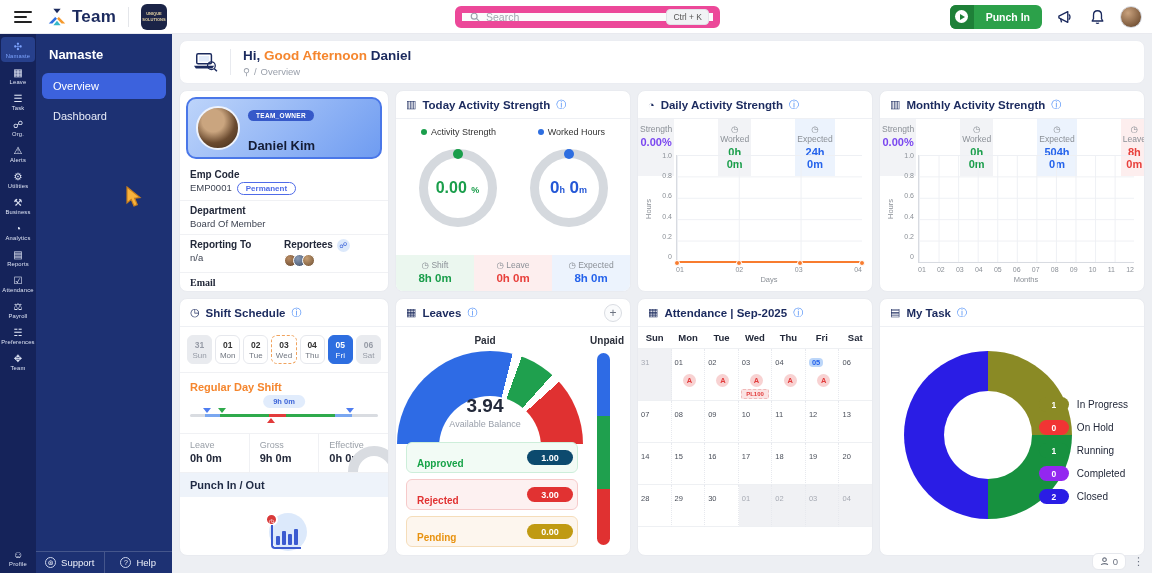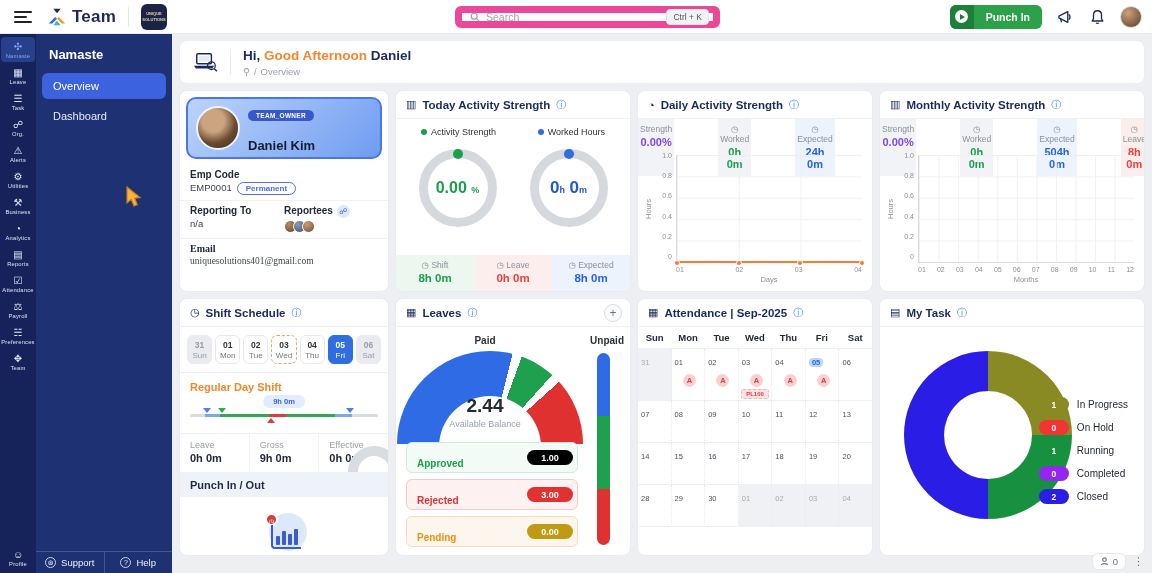--- a/index.html
+++ b/index.html
@@ -362,20 +362,24 @@
           <span class="pc-role">TEAM_OWNER</span>
           <div class="pc-name">Daniel Kim</div>
         </div>
       </div>
       <div class="pc-field">
         <div class="pc-label">Emp Code</div>
         <div class="pc-value">
           <span>EMP0001</span><span class="perm-badge">Permanent</span>
         </div>
       </div>
+      <div class="pc-field">
+        <div class="pc-label">Department</div>
+        <div class="pc-value">Board Of Member</div>
+      </div>
       <div class="pc-field pc-split">
         <div>
           <div class="pc-label">Reporting To</div>
           <div class="pc-value">n/a</div>
         </div>
         <div>
           <div class="rep-head">
             <span class="pc-label">Reportees</span>
             <span class="rep-ic">☍</span>
           </div>
@@ -621,33 +625,33 @@
         <span class="card-title">Leaves</span>
         <span class="info-i">ⓘ</span>
       </div>
       <span class="lv-plus">+</span>
       <div class="paid-label">Paid</div>
       <div class="semi">
         <div class="semi-arc" style="background: conic-gradient(from 270deg, rgb(46, 107, 229) 0deg, rgb(46, 107, 229) 104deg, rgb(255, 255, 255) 104deg, rgb(255, 255, 255) 110deg, rgb(31, 160, 78) 110deg, rgb(31, 160, 78) 132deg, rgb(255, 255, 255) 132deg, rgb(255, 255, 255) 138deg, rgb(224, 49, 49) 138deg, rgb(224, 49, 49) 180deg, transparent 180deg, transparent 360deg);"></div>
         <div class="semi-hole"></div>
       </div>
       <div class="lv-balance">
-        <div class="num">2.44</div>
+        <div class="num">3.94</div>
         <div class="cap">Available Balance</div>
       </div>
       <div class="unpaid-label">Unpaid</div>
       <div class="unpaid-bar">
           <div class="ub-seg" style="height: 33%; background: rgb(46, 107, 229);"></div>
           <div class="ub-seg" style="height: 38%; background: rgb(31, 160, 78);"></div>
           <div class="ub-seg" style="height: 29%; background: rgb(224, 49, 49);"></div>
         </div>
       <div class="lv-rows">
           <div class="lv-row" style="background: rgb(242, 251, 245); border-color: rgb(205, 238, 218);">
             <span class="lv-label" style="color: rgb(23, 163, 72);">Approved</span>
-            <span class="lv-pill" style="background: #000000;">1.00</span>
+            <span class="lv-pill" style="background: #0c4a6e;">1.00</span>
           </div>
           <div class="lv-row" style="background: rgb(253, 241, 241); border-color: rgb(246, 202, 202);">
             <span class="lv-label" style="color: rgb(225, 50, 50);">Rejected</span>
             <span class="lv-pill" style="background: rgb(225, 50, 50);">3.00</span>
           </div>
           <div class="lv-row" style="background: rgb(253, 246, 238); border-color: rgb(245, 221, 186);">
             <span class="lv-label" style="color: rgb(232, 146, 15);">Pending</span>
             <span class="lv-pill" style="background: rgb(192, 154, 18);">0.00</span>
           </div>
         </div>

